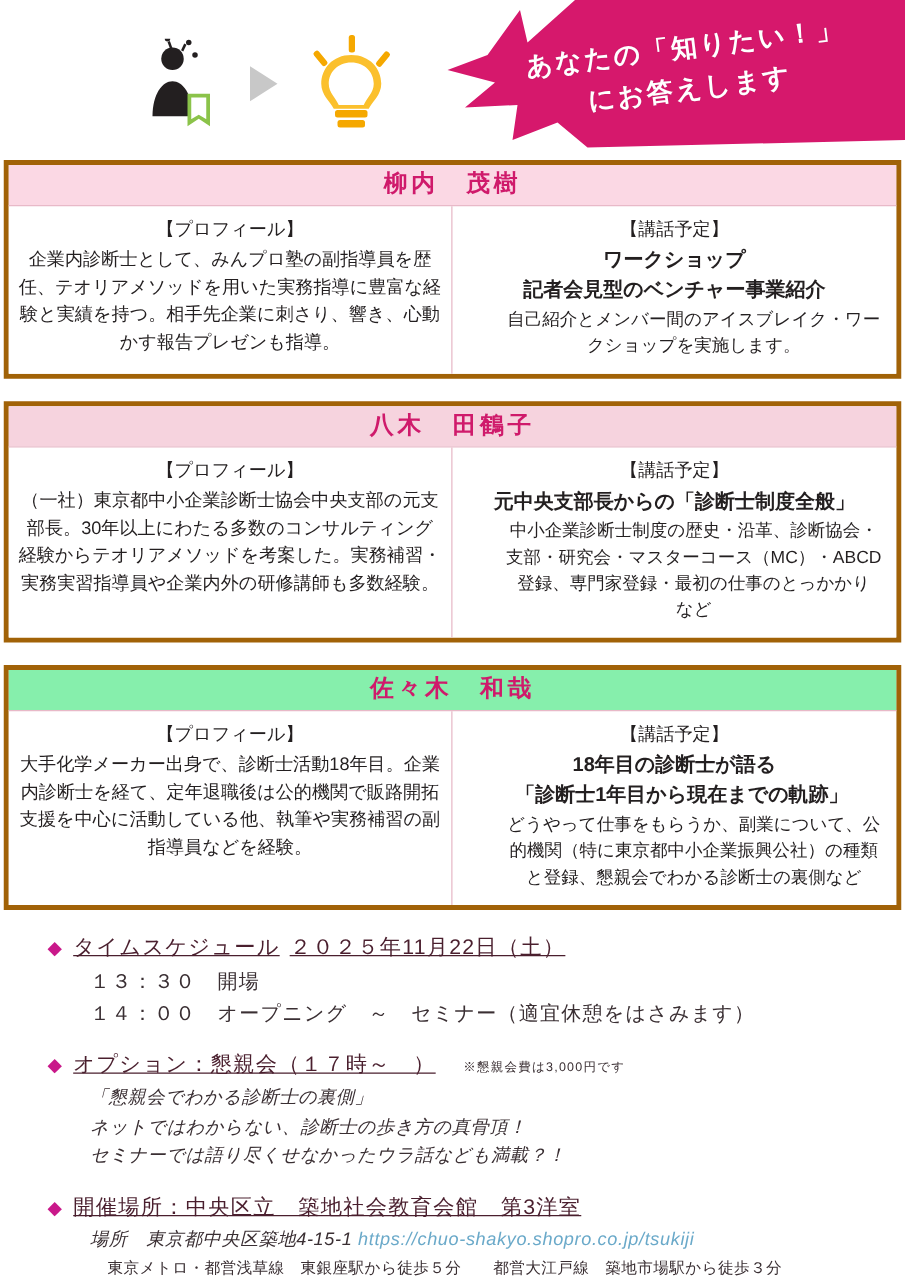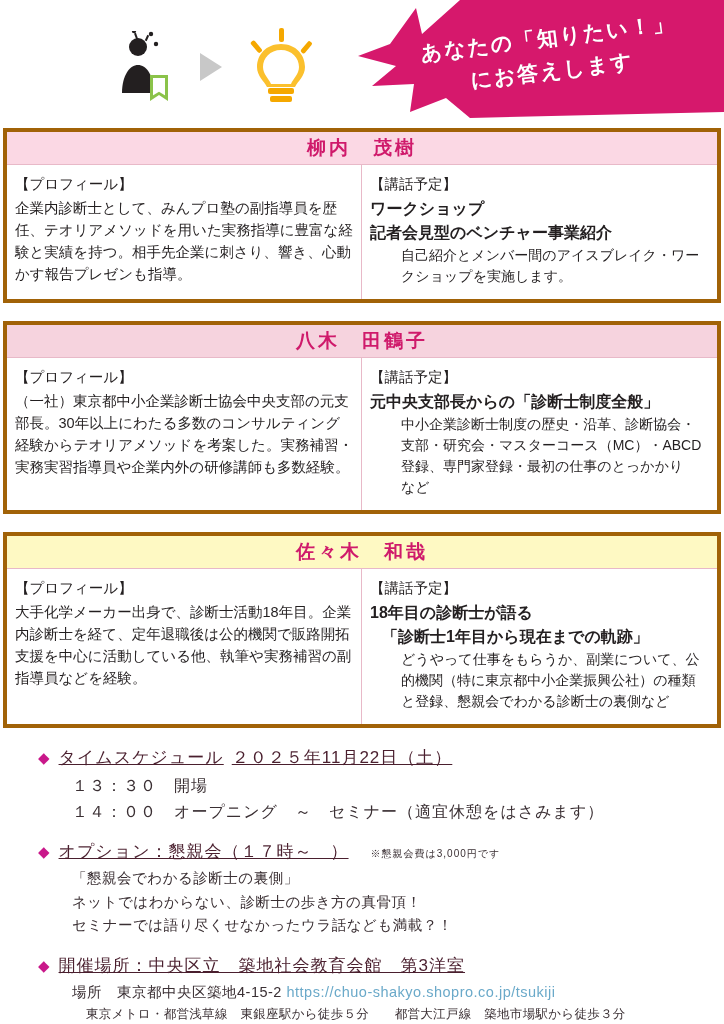--- a/index.html
+++ b/index.html
@@ -65,26 +65,27 @@
     line-height: 32px;
     text-align: center;
     font-size: 19px;
     font-weight: bold;
     color: #cf1a6b;
     letter-spacing: 3px;
     font-family: "Liberation Serif", serif;
   }
   .sp1 .speaker-name { background: #fbd8e4; }
   .sp2 .speaker-name { background: #f6d3de; }
-  .sp3 .speaker-name { background: #fef9c3; }
+  .sp3 .speaker-name { background: #86efac; }
 
   .speaker-body {
     display: flex;
     background: #ffffff;
     border-top: 1px solid #e8b9c8;
+    text-align: center;
   }
   .col {
     box-sizing: border-box;
     padding: 8px 8px 12px 8px;
     font-size: 14.5px;
     line-height: 1.52;
   }
   .col-left {
     width: 50%;
     border-right: 1px solid #e8b9c8;
@@ -133,20 +134,21 @@
     letter-spacing: 1px;
     padding-left: 34px;
     line-height: 1.6;
     color: #3a2f33;
   }
   .info-line-sm {
     font-size: 14.5px;
     letter-spacing: 0.5px;
     padding-left: 34px;
     line-height: 1.62;
+    font-style: italic;
   }
   .info-line-xs {
     font-size: 12.5px;
     letter-spacing: 0.3px;
     padding-left: 48px;
     line-height: 1.6;
   }
   .url {
     color: #6aa9c9;
     text-decoration: none;
@@ -274,19 +276,19 @@
     <div class="info-line-sm">ネットではわからない、診断士の歩き方の真骨頂！</div>
     <div class="info-line-sm">セミナーでは語り尽くせなかったウラ話なども満載？！</div>
   </div>
 
   <div class="info-block">
     <div class="info-head">
       <span class="diamond">◆</span>
       <span class="info-head-text">開催場所：中央区立　築地社会教育会館　第3洋室</span>
     </div>
     <div class="info-line-sm">
-      <span>場所　東京都中央区築地4-15-2</span>
+      <span>場所　東京都中央区築地4-15-1</span>
       <span class="url">https://chuo-shakyo.shopro.co.jp/tsukiji</span>
     </div>
     <div class="info-line-xs">東京メトロ・都営浅草線　東銀座駅から徒歩５分　　都営大江戸線　築地市場駅から徒歩３分</div>
   </div>
 
 </div>
 
 </body></html>

